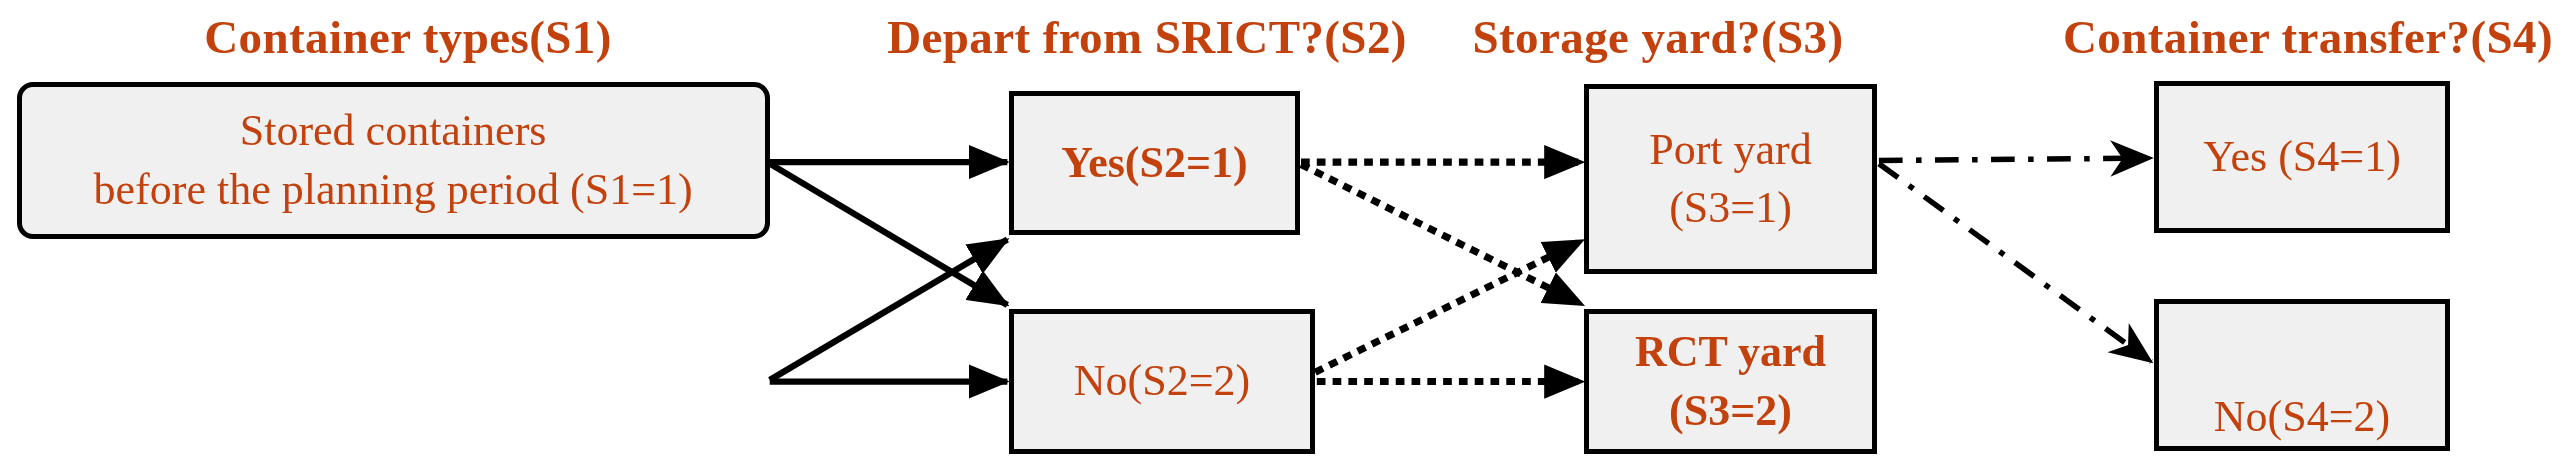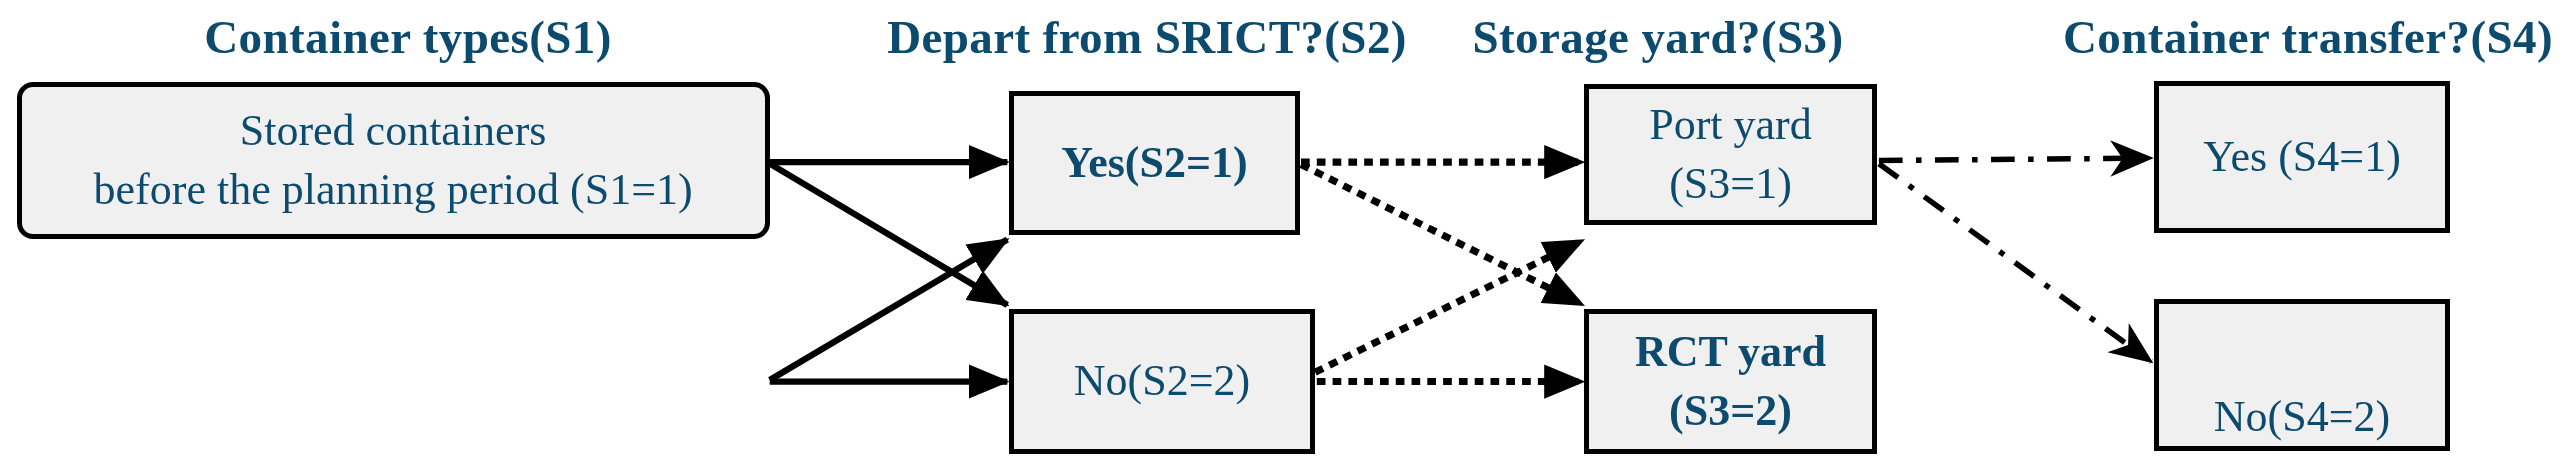--- a/index.html
+++ b/index.html
@@ -2,21 +2,21 @@
 <html style="--node-fill: #f0f0f0; --stroke: #000000; --bg: #ffffff;font-size:12.6px"><head>
 <meta charset="utf-8">
 <style>
   html, body { margin: 0; padding: 0; background: #ffffff; }
   #canvas {
     position: relative;
     width: 2576px;
     height: 471px;
     background: var(--bg, #ffffff);
     font-family: "Liberation Serif", "DejaVu Serif", serif;
-    color: #0c4a6e;
+    color: #c2410c;
     overflow: hidden;
   }
   #edges {
     position: absolute;
     left: 0; top: 0;
     width: 2576px; height: 471px;
   }
   .hdr {
     position: absolute;
     top: 1.6px;
@@ -85,21 +85,21 @@
     <span>before the planning period (S1=1)</span>
   </div>
 
   <div class="node" style="left:1009px; top:91px; width:291px; height:144px;font-weight:bold;">
     <span>Yes(S2=1)</span>
   </div>
   <div class="node" style="left:1009px; top:309px; width:306px; height:145px;">
     <span>No(S2=2)</span>
   </div>
 
-  <div class="node" style="left:1584px; top:84px; width:293px; height:141px;">
+  <div class="node" style="left:1584px; top:84px; width:293px; height:190px;">
     <span>Port yard</span>
     <span>(S3=1)</span>
   </div>
   <div class="node" style="left:1584px; top:309px; width:293px; height:145px;font-weight:bold;">
     <span>RCT yard</span>
     <span>(S3=2)</span>
   </div>
 
   <div class="node" style="left:2154px; top:81px; width:296px; height:152px;">
     <span>Yes (S4=1)</span>

